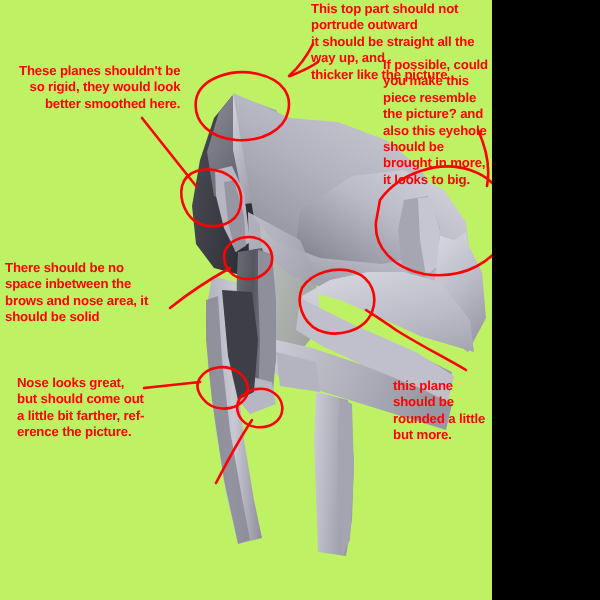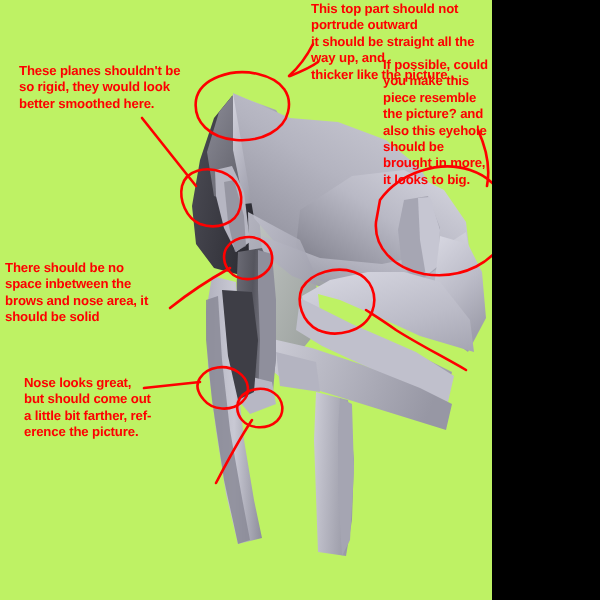--- a/index.html
+++ b/index.html
@@ -176,34 +176,36 @@
       <path d="M144,388 C164,386 182,384 200,382"></path>
 
       <path d="M216,483 C228,460 240,438 252,420"></path>
     </g>
   </svg>
 
   <div class="note" style="left:311px; top:1px;">This top part should not portrude outward
 it should be straight all the way up, and
 thicker like the picture .</div>
 
-  <div class="note" style="left:19px; top:63px;">These planes shouldn't be
+  <div class="note" style="left:19px; top:63px;text-align:right;">These planes shouldn't be
 so rigid, they would look
 better smoothed here.</div>
 
   <div class="note" style="left:383px; top:57px;">If possible, could you make this
 piece resemble the picture? and
 also this eyehole should be
 brought in more, it looks to big.</div>
 
   <div class="note" style="left:5px; top:260px;">There should be no
 space inbetween the
 brows and nose area, it
 should be solid</div>
 
-  <div class="note" style="left:24px; top:375px;">Nose looks great,
+  <div class="note" style="left:17px; top:375px;">Nose looks great,
 but should come out
 a little bit farther, ref-
 erence the picture.</div>
 
+  <div class="note" style="left:393px; top:378px;">this plane should be
+rounded a little but more.</div>
 
 
 </div>
 
 </body></html>

